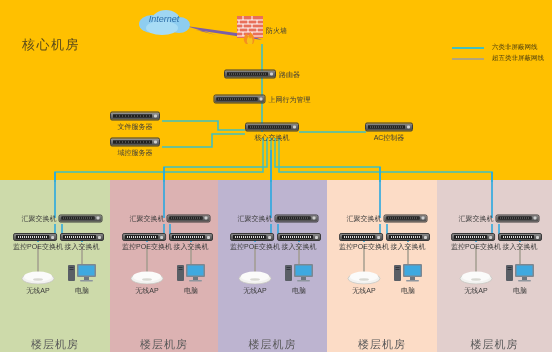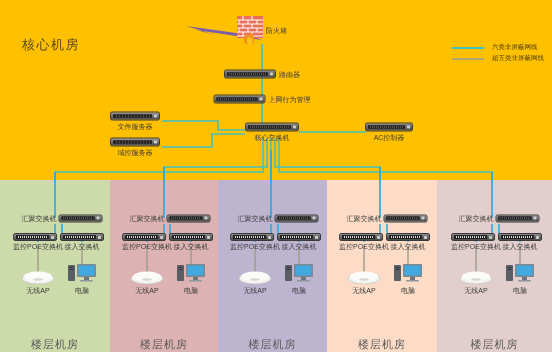--- a/index.html
+++ b/index.html
@@ -199,20 +199,31 @@
     <polyline points="387,224 387,234 408,234 408,242" fill="none" stroke="#29a8e0" stroke-width="1.5"></polyline>
     <line x1="364" y1="246" x2="364" y2="274" stroke="#a09a8c" stroke-width="1.4"></line>
     <line x1="408" y1="246" x2="408" y2="266" stroke="#a09a8c" stroke-width="1.4"></line>
 
     <polyline points="492,224 492,234 476,234 476,242" fill="none" stroke="#29a8e0" stroke-width="1.5"></polyline>
     <polyline points="499,224 499,234 520,234 520,242" fill="none" stroke="#29a8e0" stroke-width="1.5"></polyline>
     <line x1="476" y1="246" x2="476" y2="274" stroke="#a09a8c" stroke-width="1.4"></line>
     <line x1="520" y1="246" x2="520" y2="266" stroke="#a09a8c" stroke-width="1.4"></line>
   </svg>
 
+  <div class="node" style="left:164px;top:22px;">
+    <div class="cloud">
+      <svg width="56" height="28" viewBox="0 0 56 28">
+        <ellipse cx="16" cy="16" rx="13" ry="9" fill="#8ecdf0"></ellipse>
+        <ellipse cx="30" cy="12" rx="14" ry="10" fill="#9fd6f2"></ellipse>
+        <ellipse cx="43" cy="17" rx="11" ry="8" fill="#8ecdf0"></ellipse>
+        <ellipse cx="26" cy="20" rx="16" ry="7" fill="#a8dcf5"></ellipse>
+      </svg>
+      <div class="label">Internet</div>
+    </div>
+  </div>
 
   <div class="node cap-right" style="left:262px;top:30px;">
     <div class="firewall">
       <svg width="26" height="28" viewBox="0 0 26 28">
         <rect x="0" y="0" width="26" height="22" fill="#e8705a"></rect>
         <g stroke="#ffffff" stroke-width="1">
           <line x1="0" y1="4" x2="26" y2="4"></line>
           <line x1="0" y1="8" x2="26" y2="8"></line>
           <line x1="0" y1="12" x2="26" y2="12"></line>
           <line x1="0" y1="16" x2="26" y2="16"></line>

